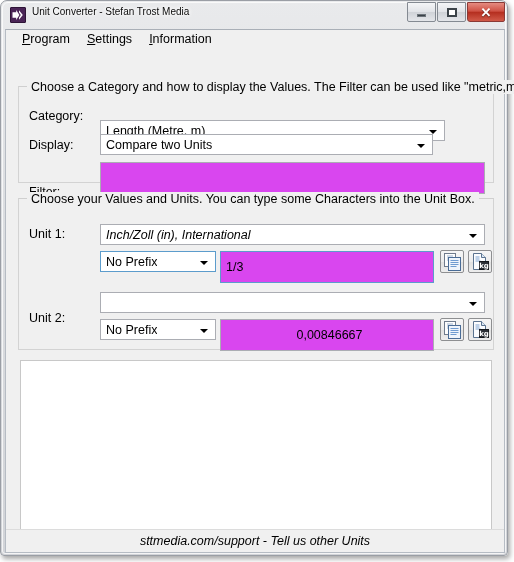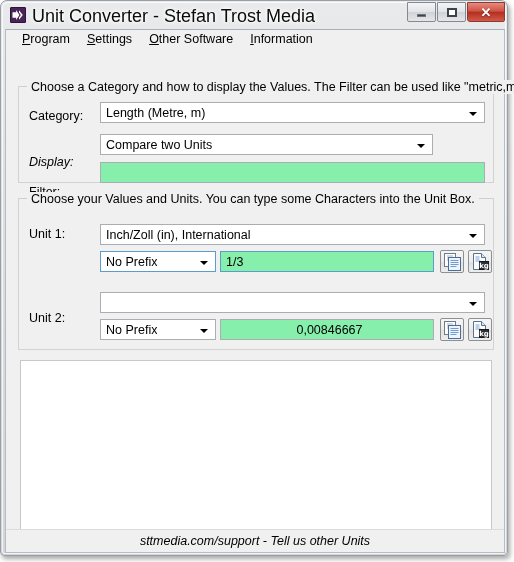--- a/index.html
+++ b/index.html
@@ -53,21 +53,21 @@
     background: #4a2456;
     border: 1px solid #2d1336;
     box-sizing: border-box;
     border-radius: 1px;
   }
   #app-icon svg { display: block; }
   #title-text {
     position: absolute;
     left: 31px;
     top: 5px;
-    font-size: 18px;
+    font-size: 10px;
     color: #0b0b0b;
     white-space: nowrap;
     text-shadow: 0 0 3px #fff, 0 0 5px #fff, 0 0 7px #fff;
   }
   .winbtn {
     position: absolute;
     top: 1px;
     height: 20px;
     border: 1px solid #848a92;
     box-sizing: border-box;
@@ -206,24 +206,24 @@
     top: 9px;
     width: 0; height: 0;
     border-left: 4px solid transparent;
     border-right: 4px solid transparent;
     border-top: 4px solid #000;
   }
 
   
   .textinput {
     position: absolute;
-    background: #86efac;
+    background: #d946ef;
     border: 1px solid #abadb3;
     box-sizing: border-box;
-    height: 21px;
+    height: 32px;
     font-family: "Liberation Sans", sans-serif;
     font-size: 12.5px;
     color: #000;
     padding: 0 0 0 5px;
     outline: none;
   }
   .textinput.focused { border-color: #5c9ccc; }
 
   
   .iconbtn {
@@ -305,48 +305,47 @@
         <span class="x">✕</span>
       </div>
     </div>
   </div>
 
   <div id="client">
 
     <div id="menubar">
       <div class="menu-item"><span class="acc">P</span><span>rogram</span></div>
       <div class="menu-item"><span class="acc">S</span><span>ettings</span></div>
-      <div class="menu-item"><span class="acc">O</span><span>ther Software</span></div>
       <div class="menu-item"><span class="acc">I</span><span>nformation</span></div>
     </div>
 
     <div class="groupbox" id="group1">
       <div class="groupbox-title">Choose a Category and how to display the Values. The Filter can be used like "metric,mile".</div>
 
       <div class="field-label" style="left:10px; top:22px;">Category:</div>
-      <div class="combo" style="left:81px; top:15px; width:385px;">
+      <div class="combo" style="left:81px; top:33px; width:345px;">
         <div class="combo-text">Length (Metre, m)</div>
         <div class="combo-arrow"></div>
       </div>
 
-      <div class="field-label" style="left:10px; top:68px;font-style:italic;">Display:</div>
+      <div class="field-label" style="left:10px; top:51px;">Display:</div>
       <div class="combo" style="left:81px; top:47px; width:333px;">
         <div class="combo-text">Compare two Units</div>
         <div class="combo-arrow"></div>
       </div>
 
       <div class="field-label" style="left:10px; top:90px;margin-top:8px;">Filter:</div>
       <input class="textinput" style="left: 81px; top: 75px; width: 385px;" type="text" value="" placeholder="">
     </div>
 
     <div class="groupbox" id="group2">
       <div class="groupbox-title">Choose your Values and Units. You can type some Characters into the Unit Box.</div>
 
       <div class="field-label" style="left:10px; top:28px;">Unit 1:</div>
-      <div class="combo" style="left:81px; top:25px; width:385px;">
+      <div class="combo" style="left:81px; top:25px; width:385px;font-style:italic;">
         <div class="combo-text">Inch/Zoll (in), International</div>
         <div class="combo-arrow"></div>
       </div>
 
       <div class="combo focused" style="left:81px; top:52px; width:116px;">
         <div class="combo-text">No Prefix</div>
         <div class="combo-arrow"></div>
       </div>
       <input class="textinput focused" style="left: 201px; top: 52px; width: 214px;" type="text" value="1/3">
 

